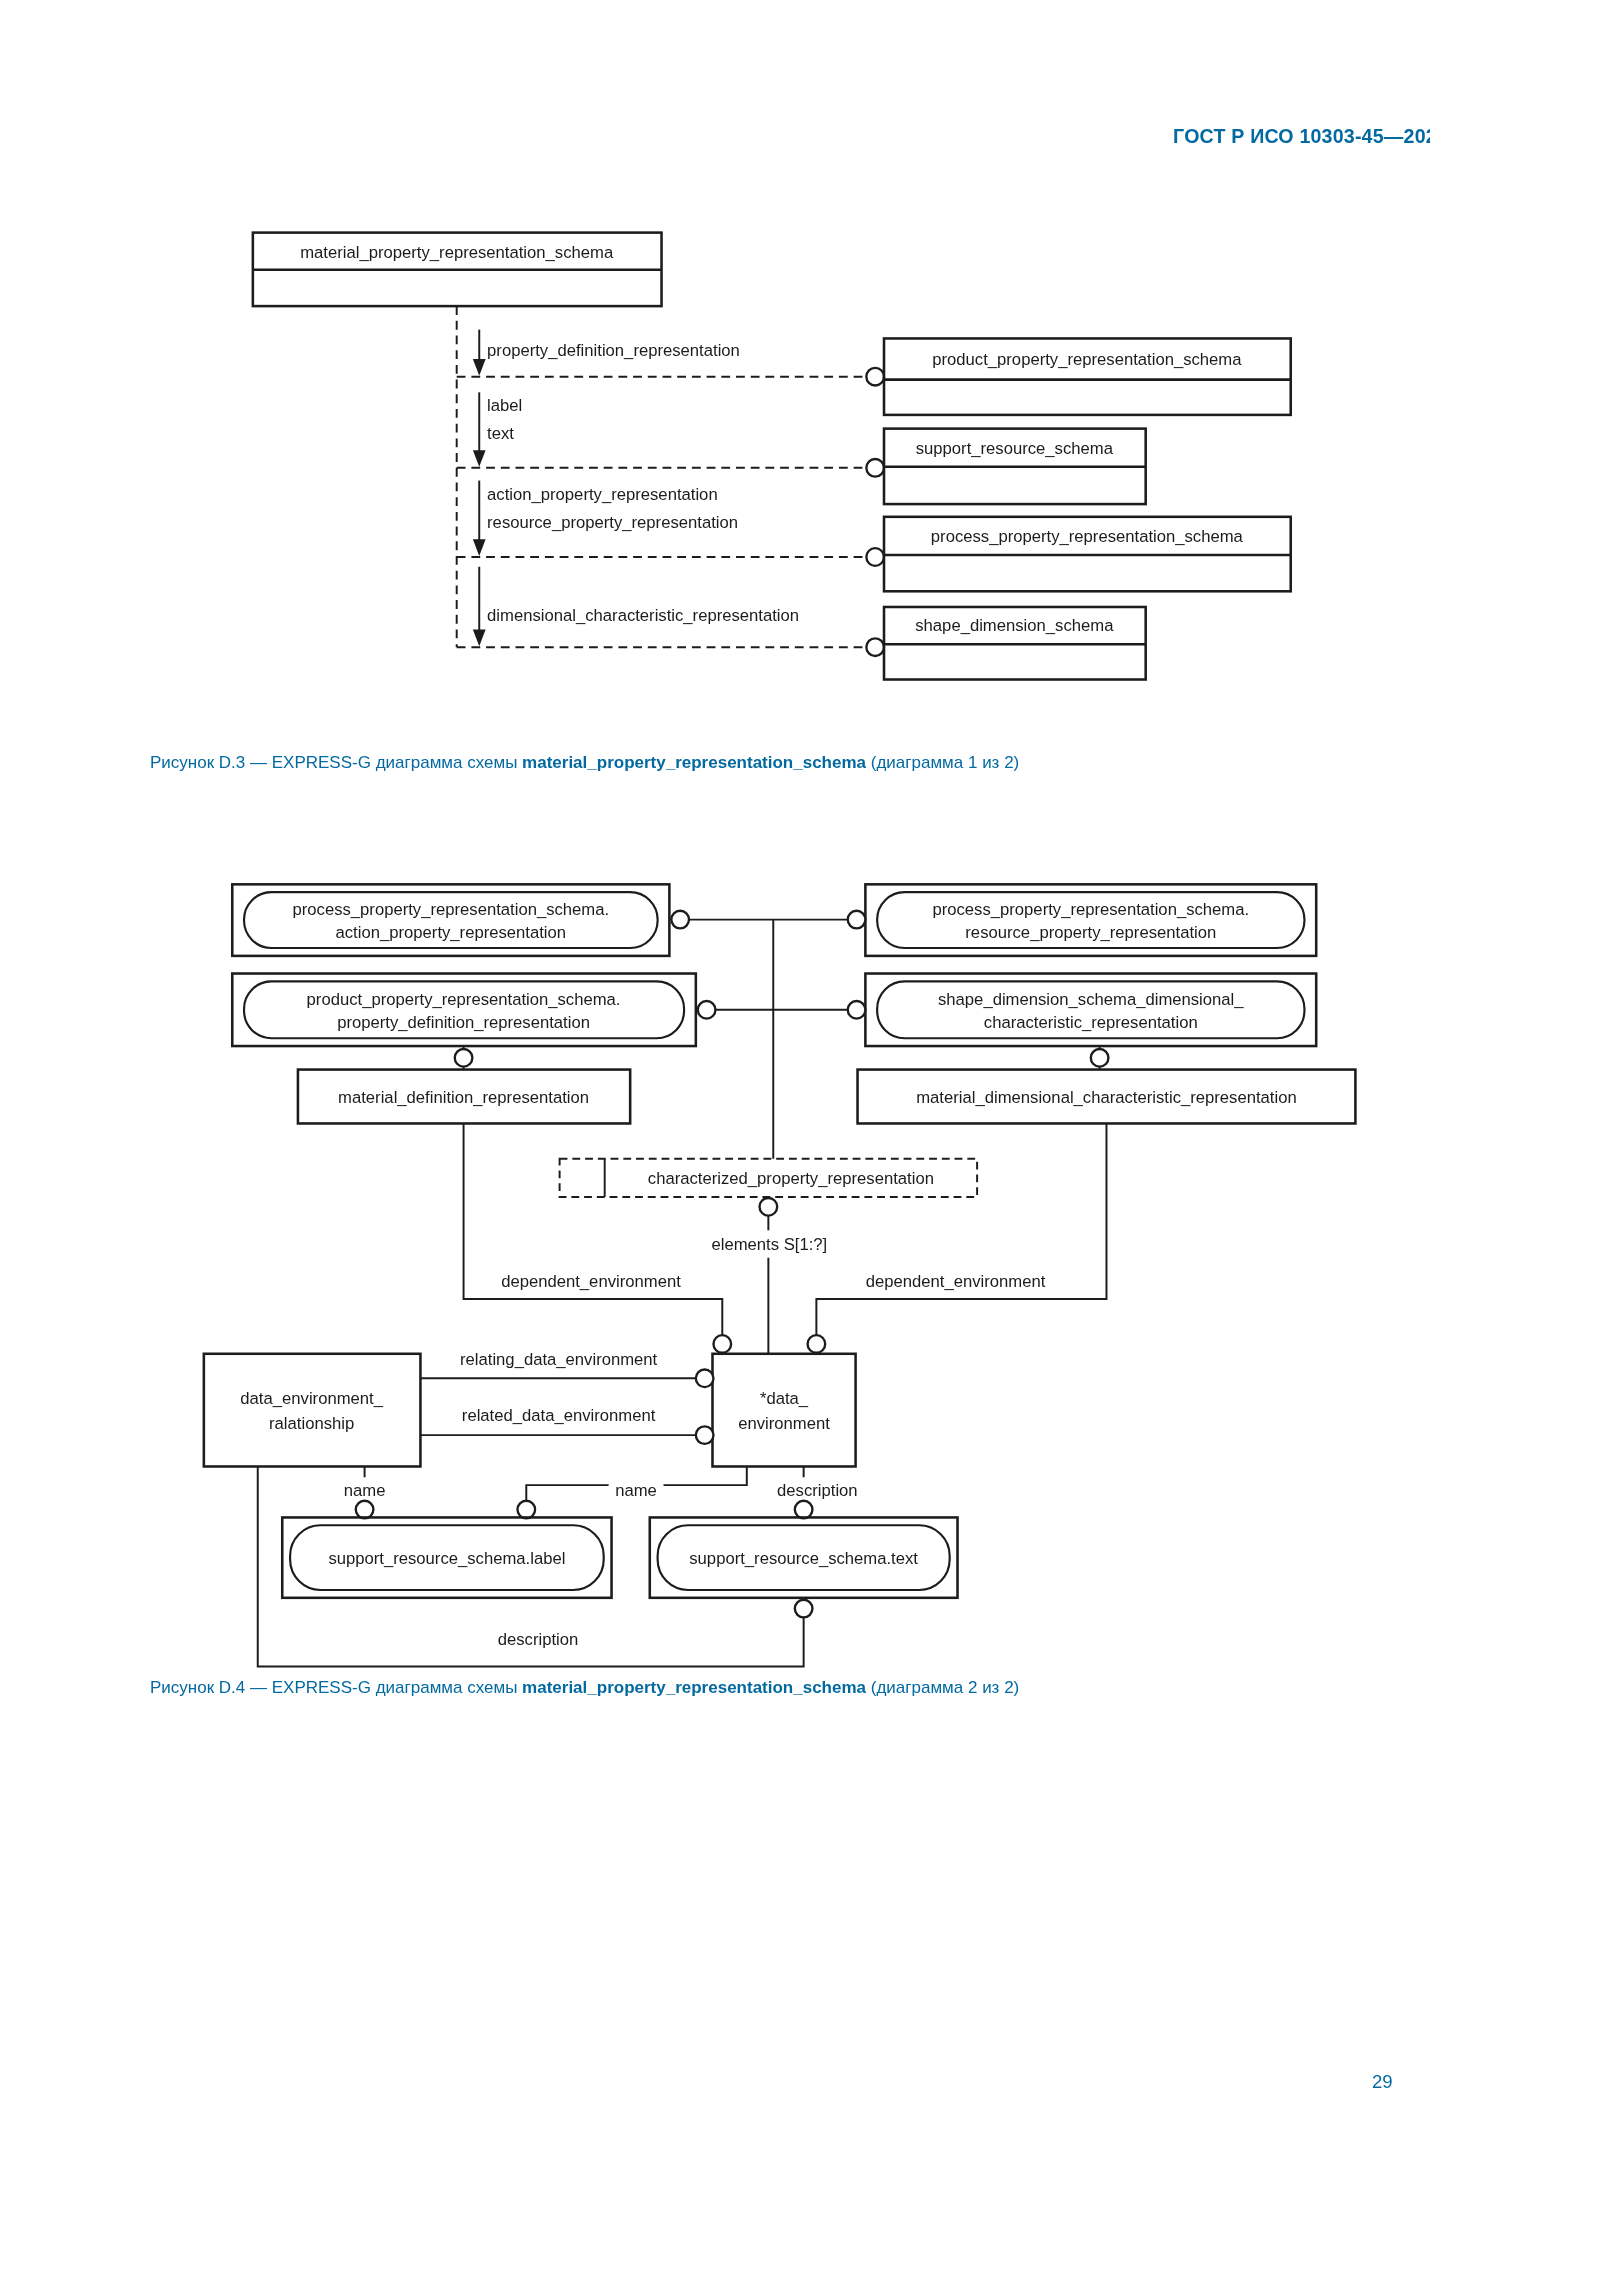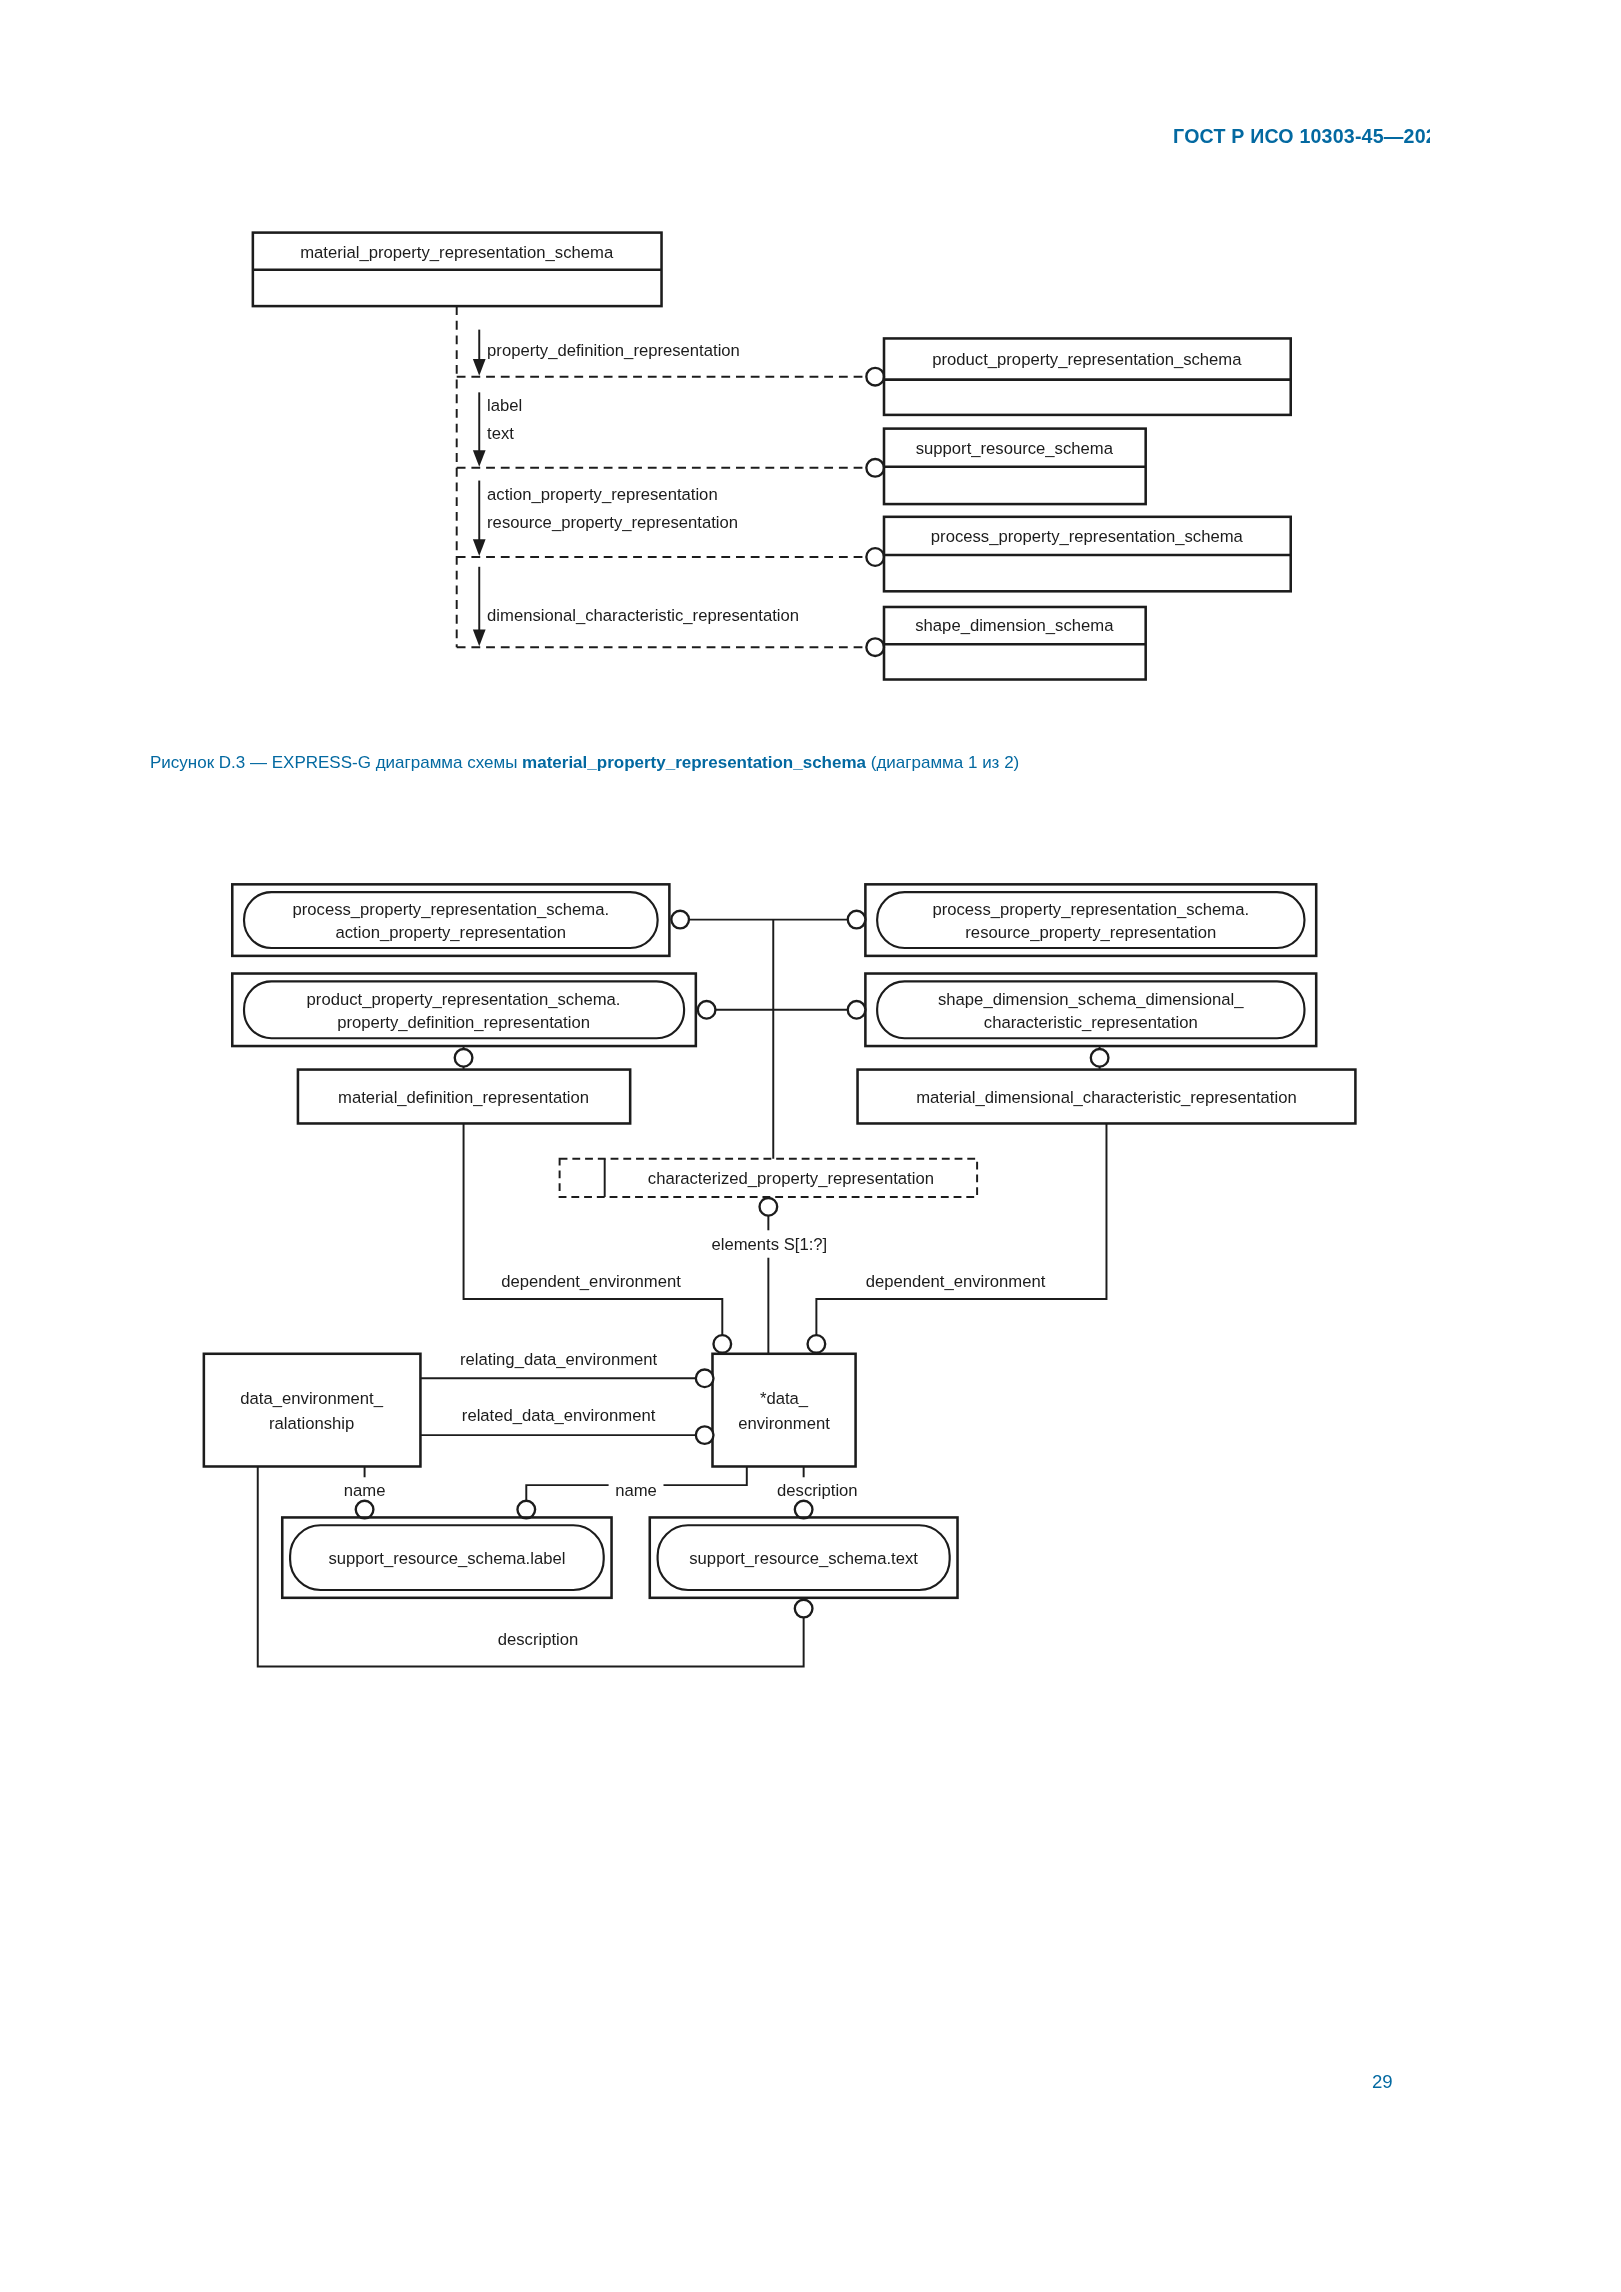--- a/index.html
+++ b/index.html
@@ -228,16 +228,19 @@
       </g>
       <circle class="circ" cx="820" cy="1641" r="9"></circle>
 
       <text class="ctr" x="549" y="1678">description</text>
     </g>
   </svg>
 
   <div class="caption" style="top:753px;">
     <span>Рисунок D.3 — EXPRESS-G диаграмма схемы </span><b>material_property_representation_schema</b><span> (диаграмма 1 из 2)</span>
   </div>
+  <div class="caption" style="top:1678px;">
+    <span>Рисунок D.4 — EXPRESS-G диаграмма схемы </span><b>material_property_representation_schema</b><span> (диаграмма 2 из 2)</span>
+  </div>
 
   <div class="pagenum">29</div>
 </div>
 
 
 </body></html>

